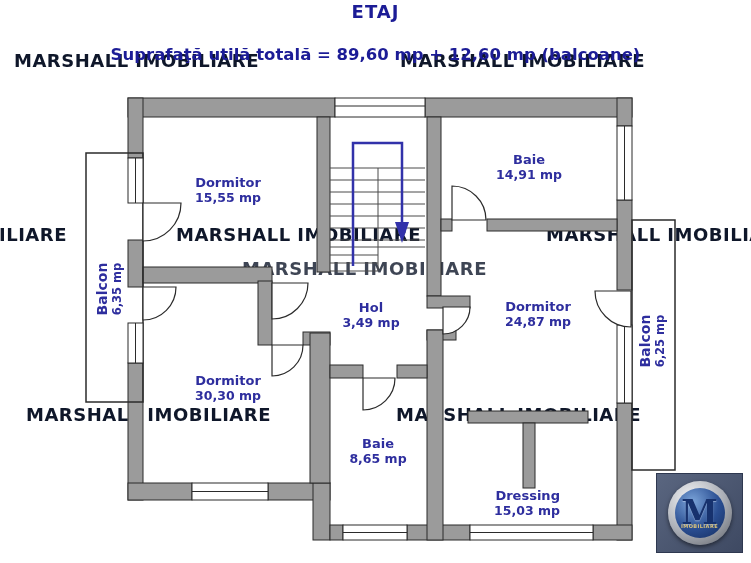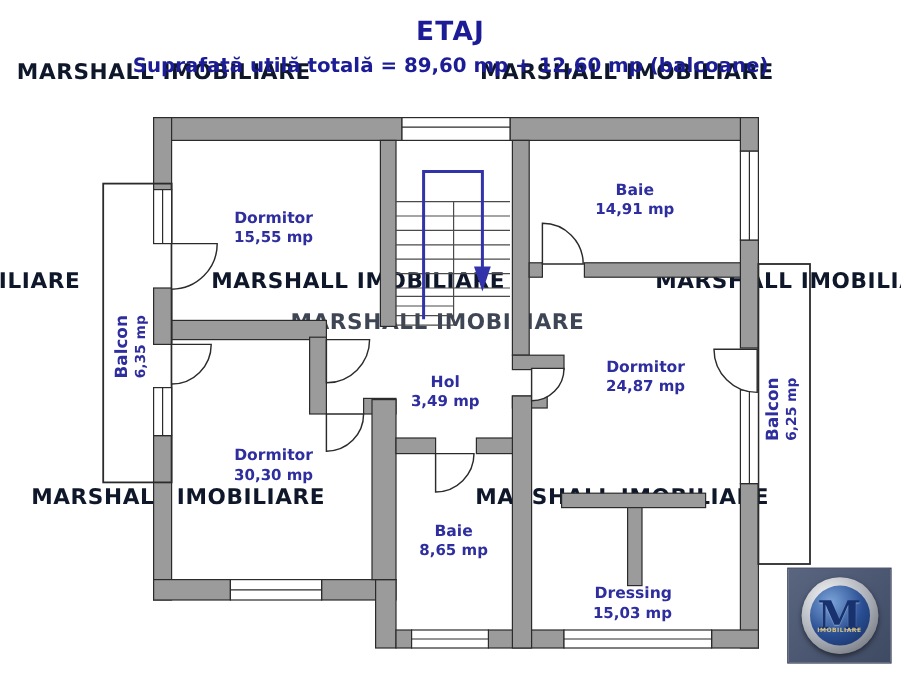--- a/index.html
+++ b/index.html
@@ -3,21 +3,21 @@
 <meta charset="utf-8">
 <style>
   html,body{margin:0;padding:0;background:#fff;}
   .plan{position:relative;width:751px;height:563px;background:#ffffff;overflow:hidden;
         font-family:"DejaVu Sans",sans-serif;}
   .wm{position:absolute;color:#0f172a;font-size:18px;font-weight:bold;letter-spacing:.5px;
       white-space:nowrap;z-index:1;}
   .plan-svg{position:absolute;left:0;top:0;z-index:2;}
   .title,.subtitle{position:absolute;left:0;right:0;text-align:center;color:#1c1c96;
       font-weight:bold;z-index:3;}
-  .title{top:14px;font-size:22px;letter-spacing:1px;}
+  .title{top:1px;font-size:18px;letter-spacing:1px;}
   .subtitle{top:45px;font-size:16.5px;}
   .room-label{position:absolute;transform:translate(-50%,-50%);text-align:center;
       color:#2e2e9e;line-height:1.12;white-space:nowrap;z-index:3;}
   .room-label .nm{display:block;font-size:13px;font-weight:bold;}
   .room-label .ar{display:block;font-size:12.5px;font-weight:bold;}
   .room-label.small .nm{font-size:14px;}
   .room-label.small .ar{font-size:11.5px;}
   .room-label.rot{transform:translate(-50%,-50%) rotate(-90deg);}
   .logo{position:absolute;left:656px;top:473px;width:85px;height:78px;z-index:4;
       background:linear-gradient(135deg,#5a6680,#3e4962);border:1px solid #2e3850;
@@ -163,21 +163,21 @@
   <div class="subtitle">Suprafaţă utilă totală = 89,60 mp + 12,60 mp (balcoane)</div>
 
   <div class="room-label" style="left:228px;top:190px;">
     <span class="nm">Dormitor</span>
     <span class="ar">15,55 mp</span>
   </div>
   <div class="room-label" style="left:529px;top:167px;">
     <span class="nm">Baie</span>
     <span class="ar">14,91 mp</span>
   </div>
-  <div class="room-label" style="left:371px;top:315px;margin-top:12px;">
+  <div class="room-label" style="left:371px;top:315px;">
     <span class="nm">Hol</span>
     <span class="ar">3,49 mp</span>
   </div>
   <div class="room-label" style="left:538px;top:314px;">
     <span class="nm">Dormitor</span>
     <span class="ar">24,87 mp</span>
   </div>
   <div class="room-label" style="left:228px;top:388px;">
     <span class="nm">Dormitor</span>
     <span class="ar">30,30 mp</span>

